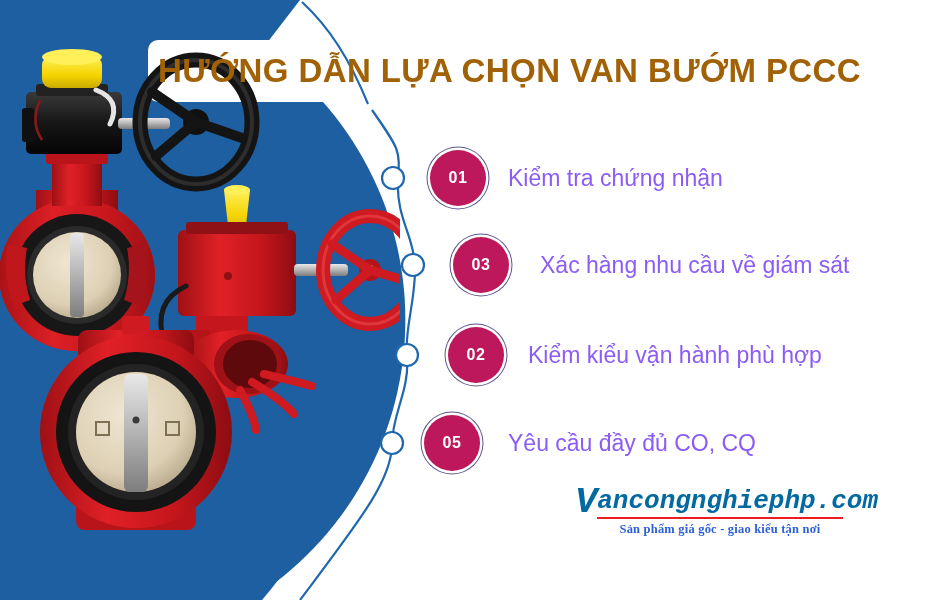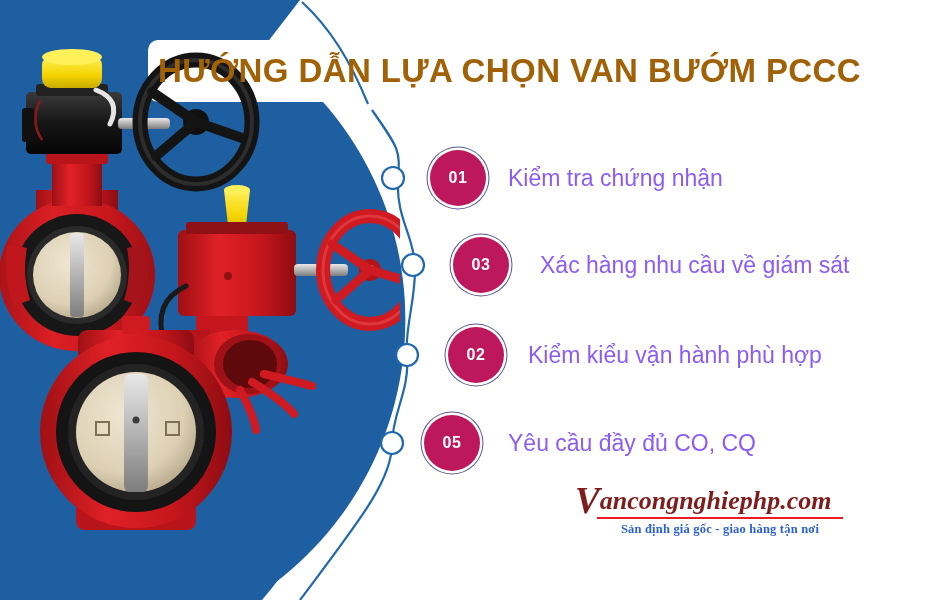--- a/index.html
+++ b/index.html
@@ -41,22 +41,22 @@
     color:#8b5cf6;
     font-family:"Liberation Sans", sans-serif;
     font-size:23px;
     white-space:nowrap;
   }
 
   
   .logo-wrap{position:absolute;left:575px;top:486px;width:290px;height:56px;}
   .logo-main{
     position:absolute;left:0;top:0;height:30px;width:290px;
-    color:#7f1d1d;
-    font-family:Liberation Serif, serif;
+    color:#0369a1;
+    font-family:Liberation Mono, monospace;
     font-style:italic;font-weight:bold;font-size:26px;
     line-height:30px;text-align:left;white-space:nowrap;
   }
   .logo-v{font-size:37px;line-height:30px;vertical-align:-4px;}
   .logo-rule{
     position:absolute;left:22px;top:31px;width:246px;height:1.6px;background:#ED1C24;
   }
   .logo-sub{
     position:absolute;left:0;top:34px;width:290px;height:18px;
     color:#2a5fd6;
@@ -260,16 +260,16 @@
   </div>
 
   <div class="step" style="left:424px;top:415px;">
     <div class="badge">05</div>
     <div class="step-label" style="left:84px;">Yêu cầu đầy đủ CO, CQ</div>
   </div>
 
   <div class="logo-wrap">
     <div class="logo-main"><span class="logo-v">V</span><span>ancongnghiephp.com</span></div>
     <div class="logo-rule"></div>
-    <div class="logo-sub">Sản định giá gốc - giao hàng tận nơi</div>
+    <div class="logo-sub">Sản phẩm giá gốc - giao kiểu tận nơi</div>
   </div>
 
 </div>
 
 </body></html>

